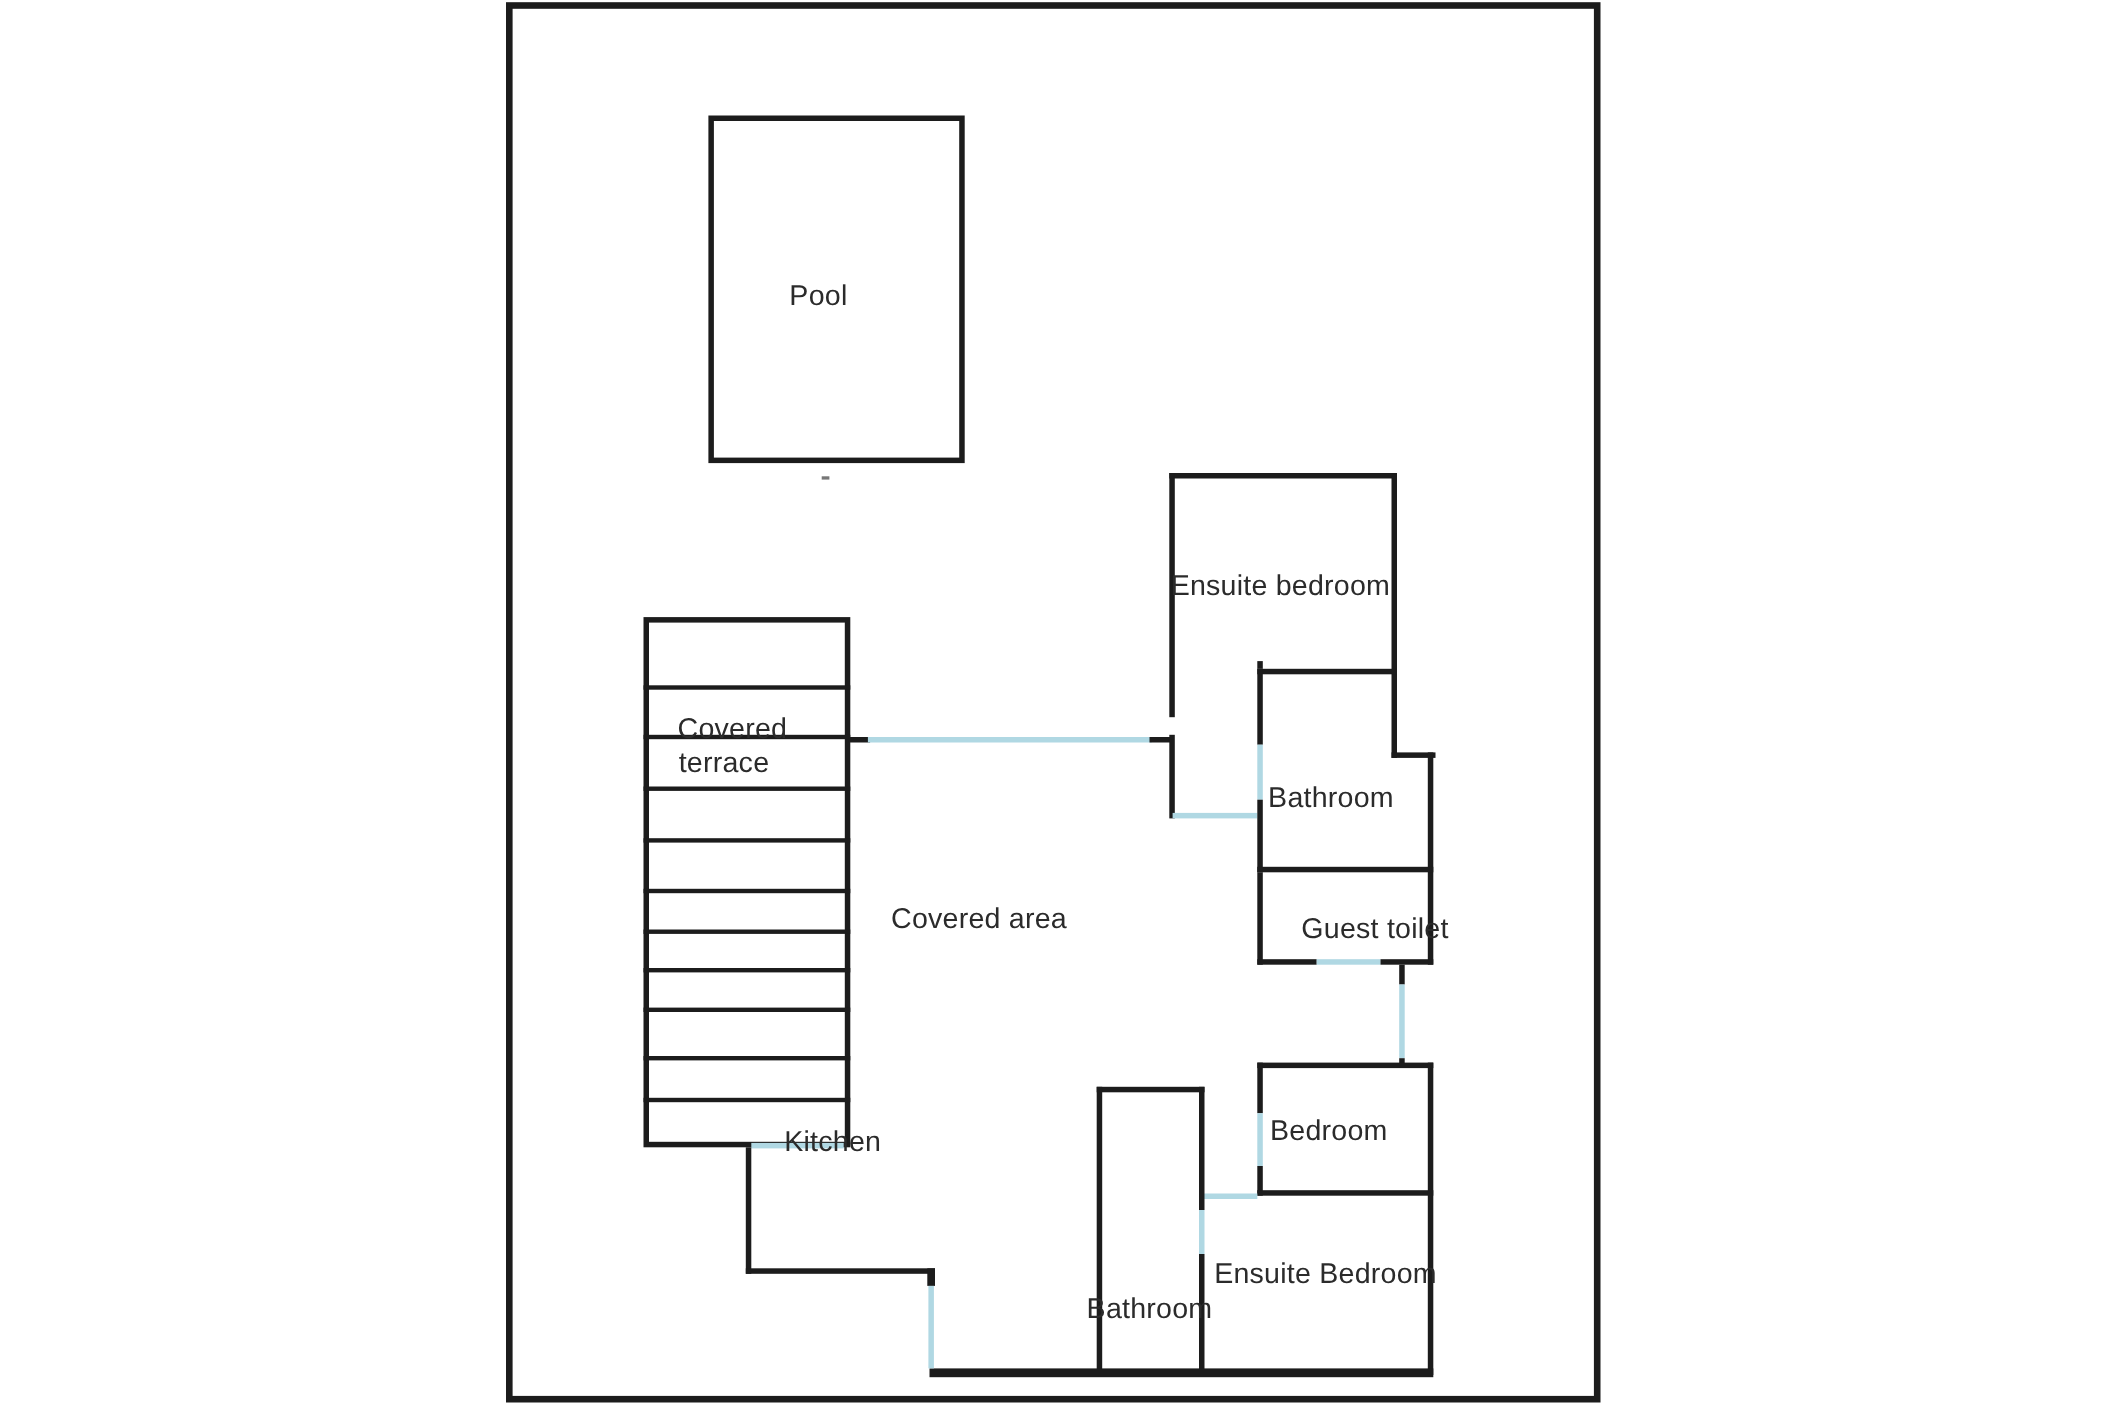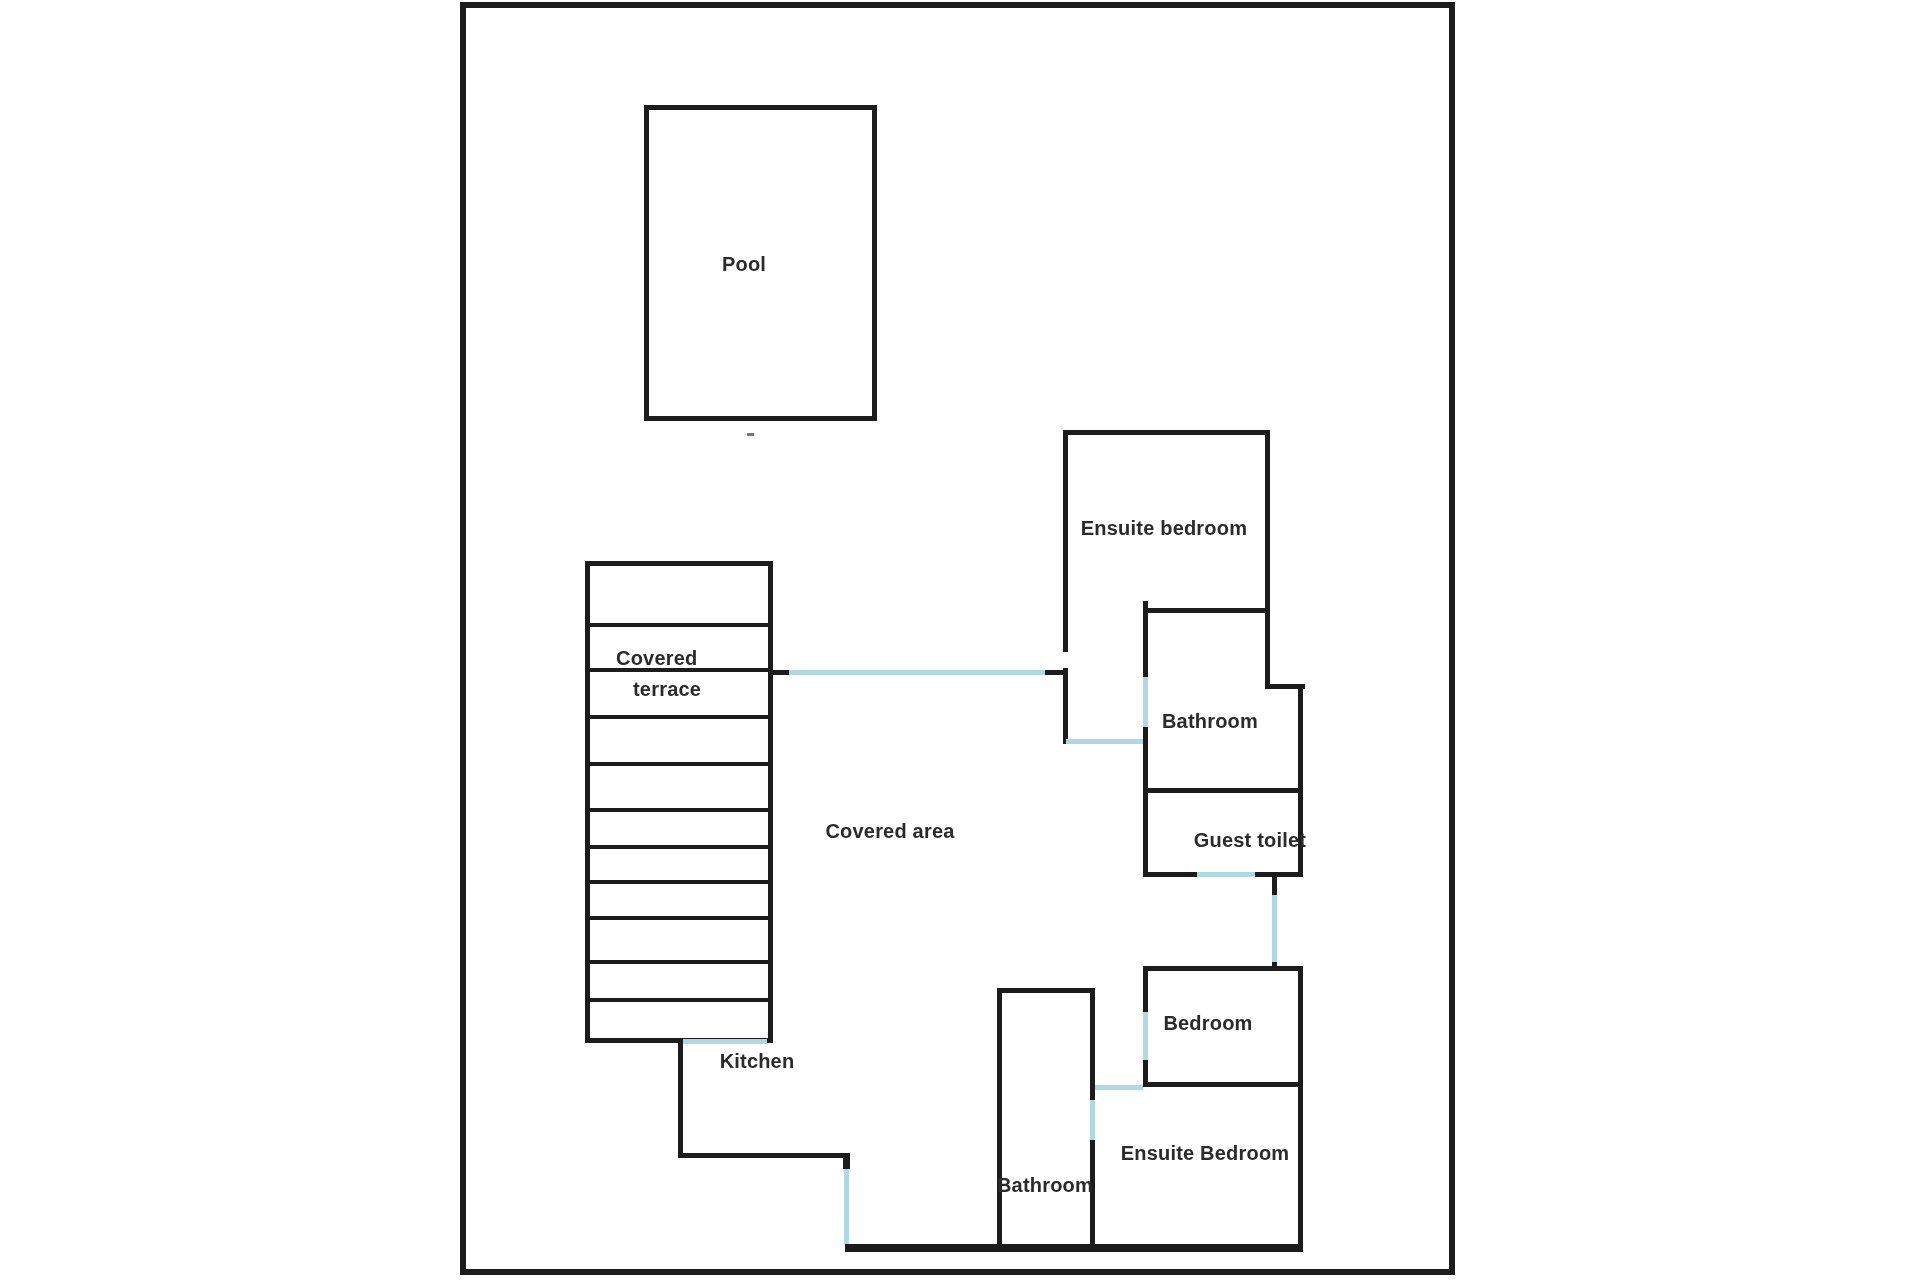--- a/index.html
+++ b/index.html
@@ -5,21 +5,21 @@
   html,body { margin:0; padding:0; background:#ffffff; }
   #canvas {
     position:relative; width:1920px; height:1280px; background:#ffffff;
     font-family:"Liberation Sans", sans-serif; overflow:hidden;
   }
   .wall  { position:absolute; background:var(--wall,#1c1c1c); }
   .door  { position:absolute; background:var(--door,#b0d8e3); }
   .box   { position:absolute; border:5px solid var(--wall,#1c1c1c); background:#ffffff; }
   .outer { position:absolute; left:460px; top:2px; width:983px; height:1261px;
            border:6px solid var(--wall,#1c1c1c); }
-  .label { position:absolute; color:var(--text,#2b2b2b); font-size:20px; font-weight:700;
+  .label { position:absolute; color:var(--text,#2b2b2b); font-size:26px; font-weight:400;
            white-space:nowrap; letter-spacing:0.2px; }
   .label.center { transform:translateX(-50%); }
   .title { position:absolute; left:483px; top:13px; color:var(--text,#2b2b2b);
            font-size:21px; font-weight:600; white-space:nowrap; }
   .slat  { position:absolute; left:585px; width:188px; height:4px; background:var(--wall,#1c1c1c); }
   .mark  { position:absolute; background:#777777; }
 </style>
 </head>
 <body>
 
@@ -36,21 +36,21 @@
   <div class="slat" style="top:668px;"></div>
   <div class="slat" style="top:715px;"></div>
   <div class="slat" style="top:762px;"></div>
   <div class="slat" style="top:808px;"></div>
   <div class="slat" style="top:845px;"></div>
   <div class="slat" style="top:880px;"></div>
   <div class="slat" style="top:916px;"></div>
   <div class="slat" style="top:960px;"></div>
   <div class="slat" style="top:998px;"></div>
   <div class="label" style="left:616px; top:647px;">Covered</div>
-  <div class="label" style="left:617px; top:678px;margin-left:16px;">terrace</div>
+  <div class="label" style="left:617px; top:678px;">terrace</div>
   <div class="door" style="left:683px; top:1039px; width:84px; height:5px;"></div>
 
   <div class="wall" style="left:771px; top:670px; width:20px; height:5px;"></div>
   <div class="door" style="left:789px; top:670px; width:258px; height:5px;"></div>
   <div class="wall" style="left:1045px; top:670px; width:22px; height:5px;"></div>
 
   <div class="wall" style="left:1063px; top:430px; width:207px; height:5px;"></div>
   <div class="wall" style="left:1063px; top:430px; width:5px; height:222px;"></div>
   <div class="wall" style="left:1063px; top:668px; width:5px; height:76px;"></div>
   <div class="wall" style="left:1265px; top:430px; width:5px; height:259px;"></div>
@@ -94,17 +94,17 @@
   <div class="door" style="left:1090px; top:1100px; width:5px; height:40px;"></div>
   <div class="wall" style="left:1090px; top:1140px; width:5px; height:105px;"></div>
   <div class="label center" style="left:1045px; top:1174px;">Bathroom</div>
 
   <div class="wall" style="left:845px; top:1244px; width:458px; height:8px;"></div>
 
   <div class="wall" style="left:678px; top:1043px; width:5px; height:115px;"></div>
   <div class="wall" style="left:678px; top:1153px; width:172px; height:5px;"></div>
   <div class="wall" style="left:843px; top:1153px; width:7px; height:16px;"></div>
   <div class="door" style="left:844px; top:1169px; width:5px; height:75px;"></div>
-  <div class="label center" style="left:757px; top:1050px;">Kitchen</div>
+  <div class="label center" style="left:757px; top:1022px;">Kitchen</div>
 
   <div class="label center" style="left:890px; top:820px;">Covered area</div>
 
 </div>
 
 </body></html>

